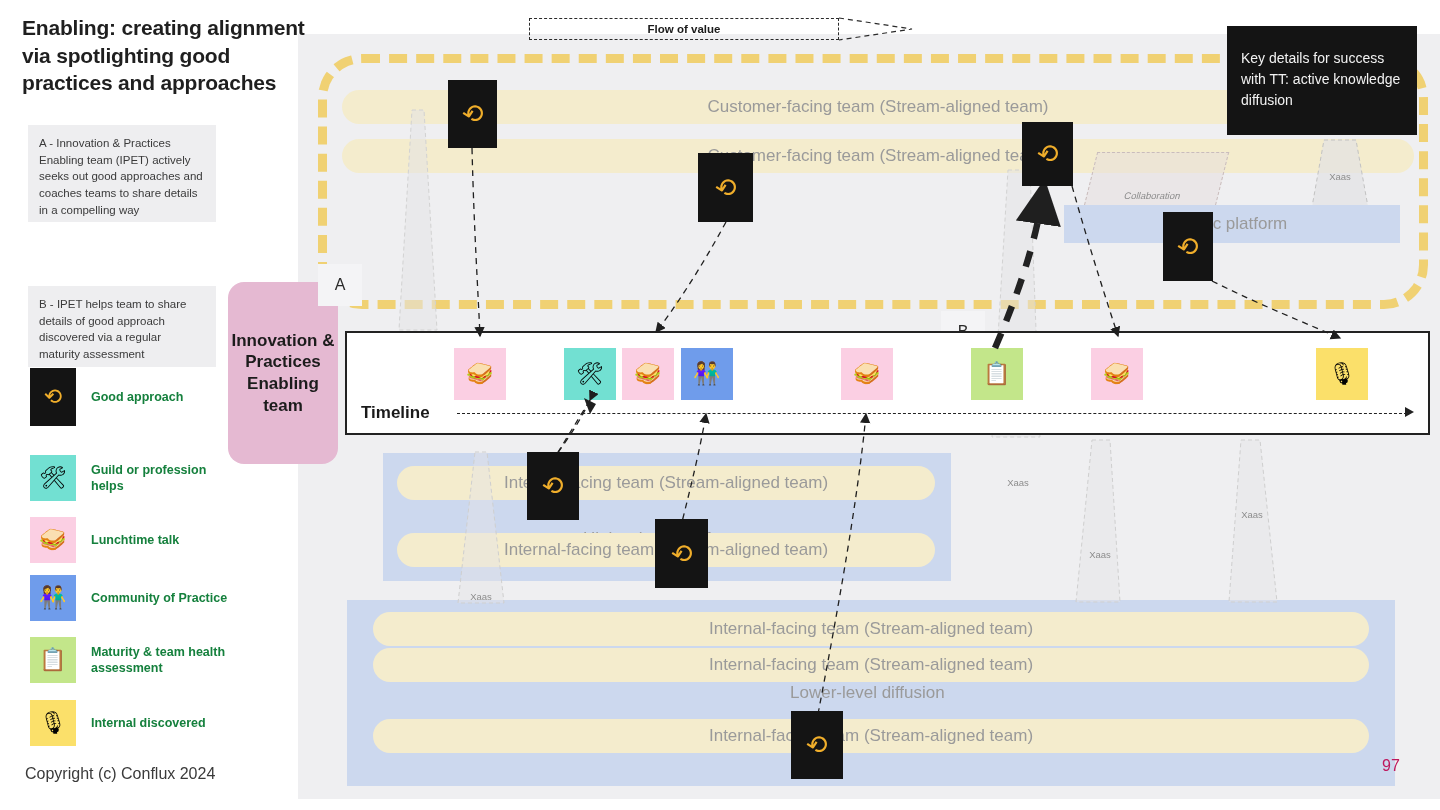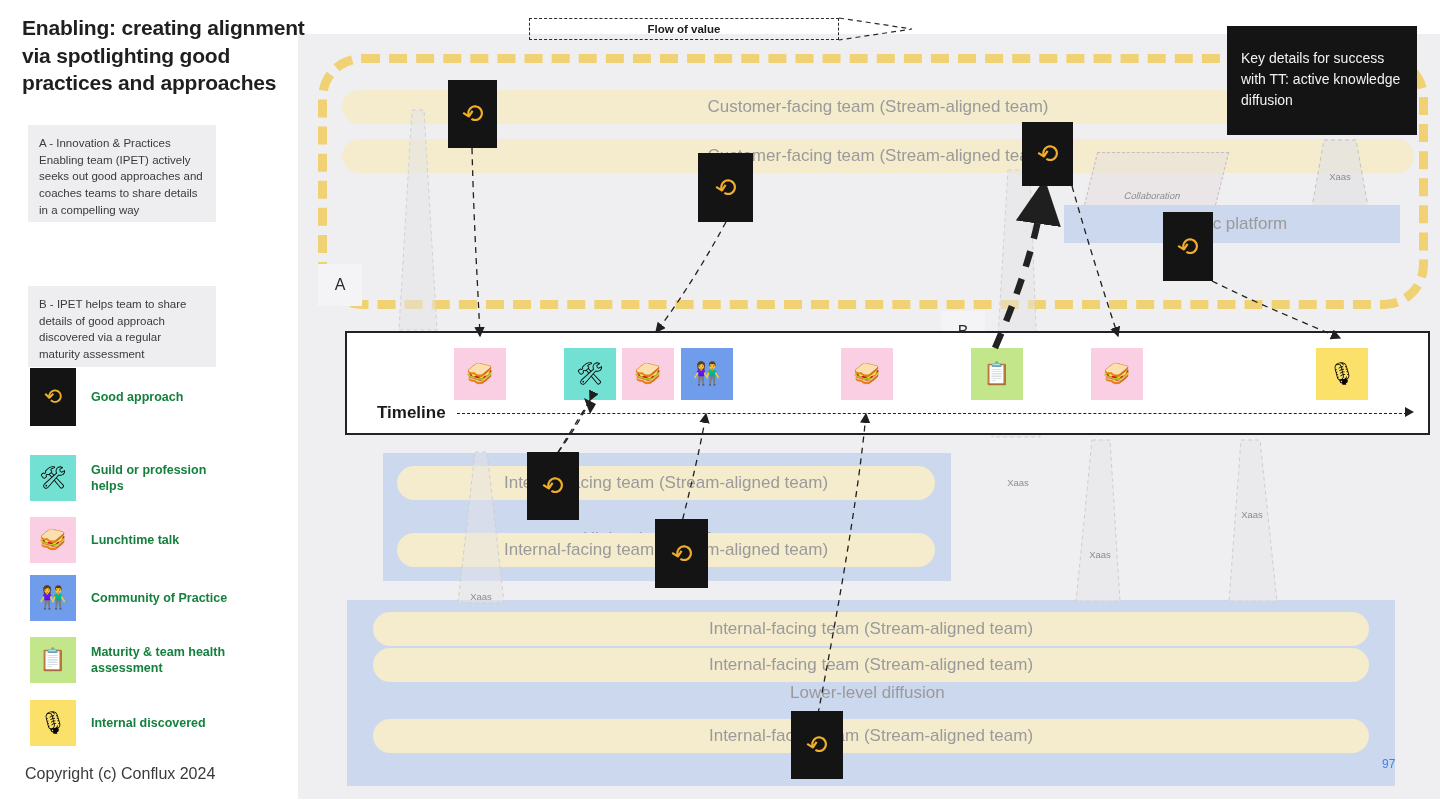--- a/index.html
+++ b/index.html
@@ -118,21 +118,21 @@
   #callout-a { left: 318px; top: 264px; width: 44px; height: 42px; }
   #callout-b { left: 941px; top: 311px; width: 44px; height: 42px; }
 
   
   #timeline-box {
     position: absolute; left: 345px; top: 331px; width: 1085px; height: 104px;
     background: #ffffff; border: 2px solid #222;
   }
   #timeline-label {
     position: absolute; left: 14px; top: 70px;
-    font-size: 17px; font-weight: bold; color: #1a1a1a; margin-left: 16px;
+    font-size: 17px; font-weight: bold; color: #1a1a1a;
   }
   #timeline-axis {
     position: absolute; left: 110px; top: 80px; width: 950px; height: 0;
     border-top: 1.5px dashed #222;
   }
   #timeline-axis-head {
     position: absolute; left: 1058px; top: 74px;
     width: 0; height: 0;
     border-left: 9px solid #222;
     border-top: 5px solid transparent; border-bottom: 5px solid transparent;
@@ -140,21 +140,21 @@
   .tl-tile {
     position: absolute; top: 17px; width: 52px; height: 52px;
     display: flex; align-items: center; justify-content: center;
     font-size: 22px; line-height: 1;
   }
 
   svg.overlay { position: absolute; left: 0; top: 0; width: 1440px; height: 810px; pointer-events: none; }
 
   #page-number {
     position: absolute; left: 1382px; top: 757px;
-    font-size: 12px; color: #3b82f6;
+    font-size: 16px; color: #be185d;
   }
 </style>
 </head>
 <body>
 
 <div id="stage">
 
   <div id="canvas"></div>
 
   <div class="title">Enabling: creating alignment via spotlighting good practices and approaches</div>
@@ -210,20 +210,21 @@
     <span class="platform-label" style="position:static">public platform</span>
   </div>
 
   <svg class="overlay">
     <polygon points="412,110 424,110 437,330 399,330" fill="rgba(228,228,230,0.55)" stroke="#d2d2d2" stroke-width="1" stroke-dasharray="4,3"></polygon>
     <polygon points="1008,170 1030,170 1040,437 992,437" fill="rgba(228,228,230,0.5)" stroke="#d2d2d2" stroke-width="1" stroke-dasharray="4,3"></polygon>
   </svg>
 
   <div id="key-details">Key details for success with TT: active knowledge diffusion</div>
 
+  <div id="ipet">Innovation &amp; Practices Enabling team</div>
   <div class="callout" id="callout-a">A</div>
   <div class="callout" id="callout-b">B</div>
 
   <div id="timeline-box">
     <div id="timeline-label">Timeline</div>
     <div id="timeline-axis"></div>
     <div id="timeline-axis-head"></div>
   </div>
   <div id="timeline-events">
       <div class="tl-tile" style="left: 454px; top: 348px; position: absolute; background: rgb(251, 207, 227);">

